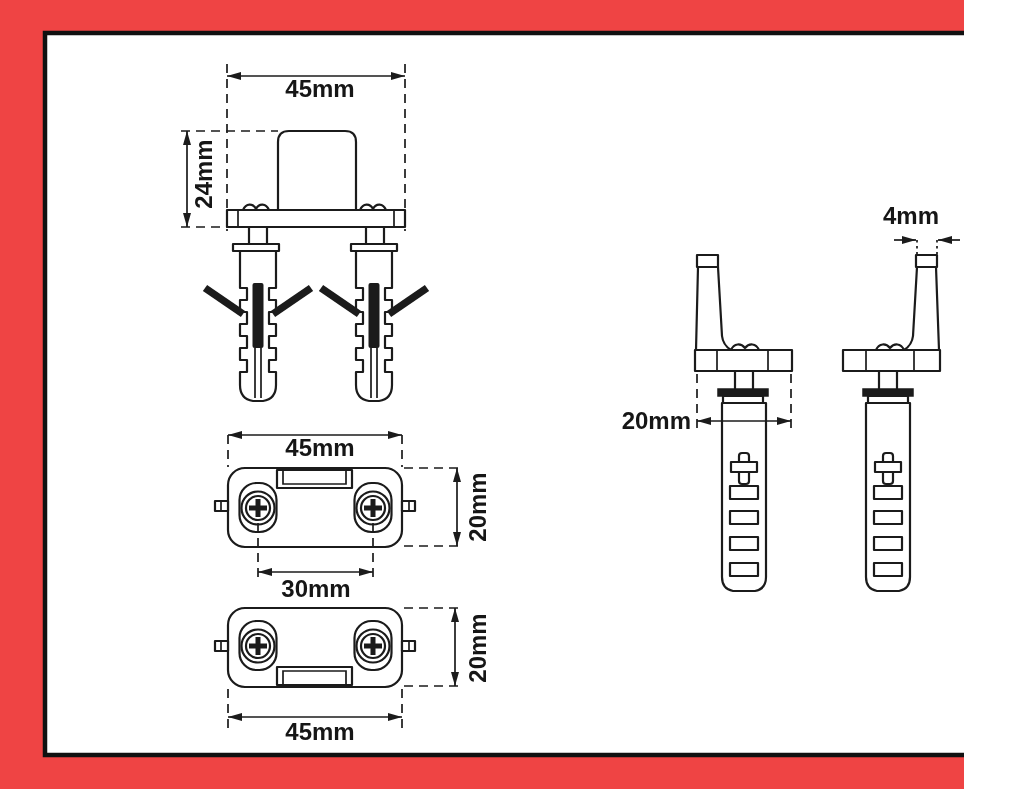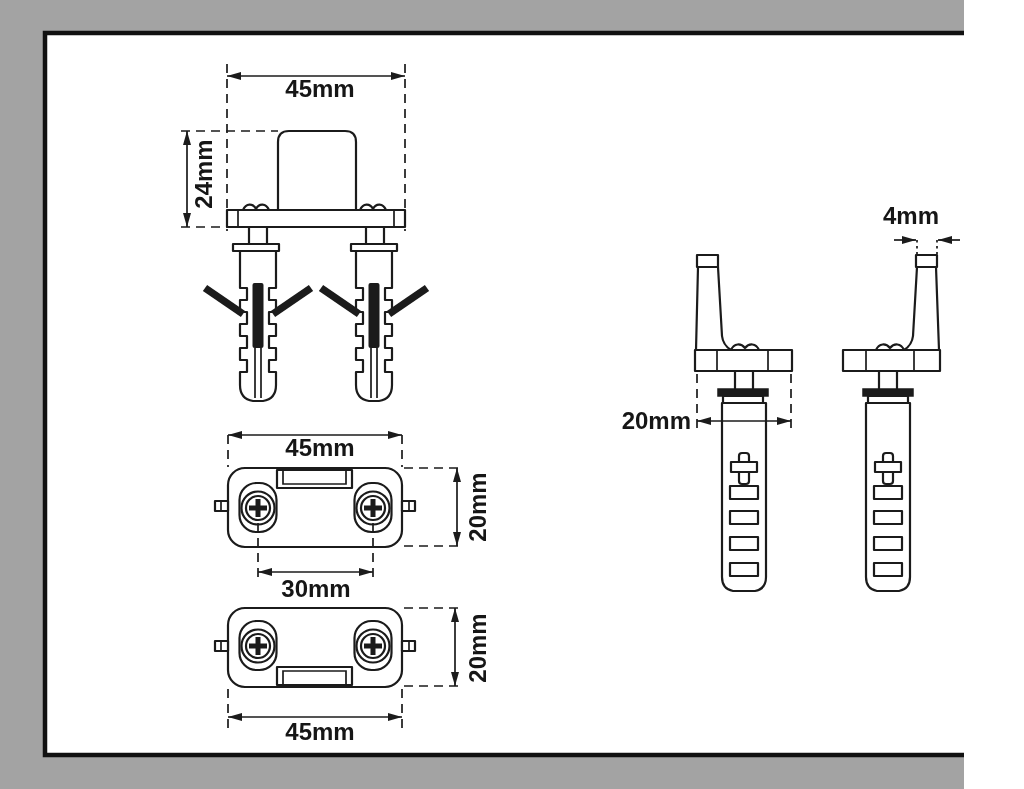--- a/index.html
+++ b/index.html
@@ -1,16 +1,16 @@
 <!DOCTYPE html>
 <html><head>
 <meta charset="utf-8">
 <style>
   html,body{margin:0;padding:0;background:#fff;}
-  .stage{position:relative;width:964px;height:789px;background:#a3a3a3;
+  .stage{position:relative;width:964px;height:789px;background:#ef4444;
          font-family:"Liberation Sans",sans-serif;overflow:hidden;}
   
   .s2  {fill:#ffffff;stroke:#1b1b1b;stroke-width:2.2;stroke-linejoin:round;}
   .s2n {fill:none;stroke:#1b1b1b;stroke-width:2.2;stroke-linejoin:round;}
   .thin{fill:none;stroke:#1b1b1b;stroke-width:1.7;}
   .dash{stroke-dasharray:9 6;}
   .dot {stroke-dasharray:2.5 3.5;}
   .fillb{fill:#1b1b1b;stroke:none;}
   .wing{stroke:#1b1b1b;stroke-width:7.5;stroke-linecap:butt;}
   text.dtxt{font:bold 24px "Liberation Sans",sans-serif;fill:#161616;}

